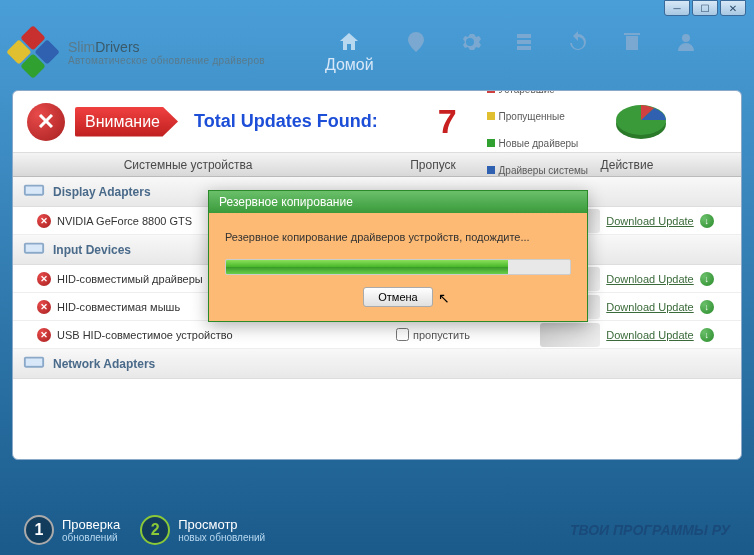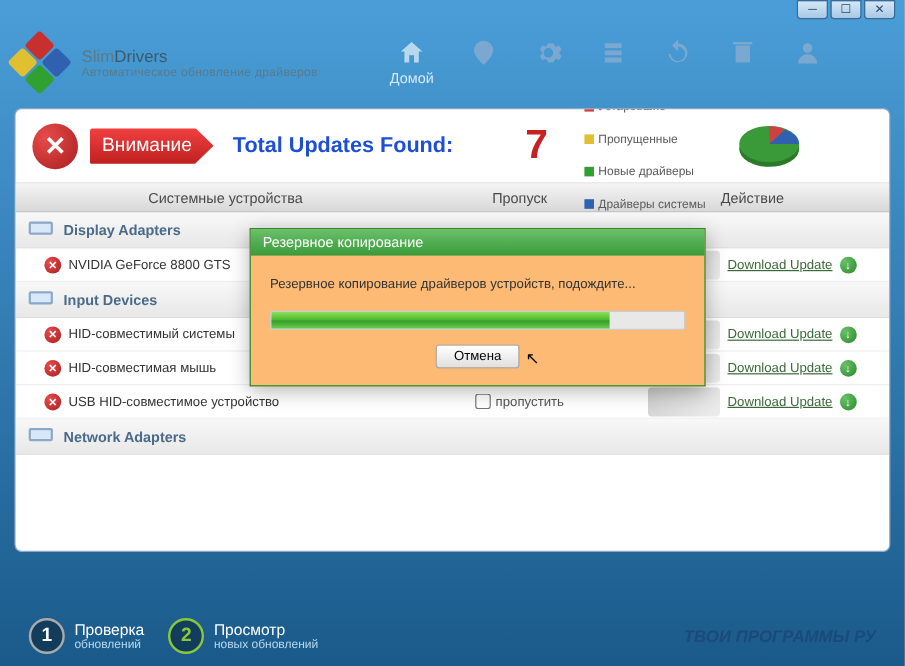--- a/index.html
+++ b/index.html
@@ -9,21 +9,21 @@
 .win-btn { width: 26px; height: 16px; background: linear-gradient(180deg,#d7e8f7,#a8c8e3); border: 1px solid #3a6a9a; border-radius: 0 0 3px 3px; font-size: 10px; display: flex; align-items: center; justify-content: center; color: #2a4a6a; }
 .header { display: flex; align-items: center; padding: 8px 14px 0 14px; height: 60px; }
 .logo-cluster { display: flex; align-items: center; gap: 6px; }
 .logo-squares { display: grid; grid-template-columns: 18px 18px; grid-template-rows: 18px 18px; gap: 2px; transform: rotate(45deg); }
 .logo-sq { width: 18px; height: 18px; border-radius: 3px; }
 .brand { margin-left: 10px; }
 .brand-title { font-size: 14px; font-weight: 400; color: #5a7a8a; }
 .brand-title b { color: #3a5a6a; font-weight: 400; }
 .brand-sub { font-size: 10px; color: #5a7a8a; letter-spacing: 0.3px; }
 .nav { display: flex; gap: 30px; margin-left: 60px; align-items: flex-start; }
-.nav-item { display: flex; flex-direction: column; align-items: center; font-size: 12px; color: #d8e8f8; cursor: pointer; }
+.nav-item { display: flex; flex-direction: column; align-items: center; font-size: 16px; color: #d8e8f8; cursor: pointer; }
 .nav-icon { width: 24px; height: 24px; margin-bottom: 2px; }
 .content { background: #fff; margin: 12px; border-radius: 6px; height: 370px; overflow: hidden; position: relative; border: 1px solid #8aa8c8; }
 .alert-row { display: flex; align-items: center; padding: 10px 14px; gap: 10px; border-bottom: 1px solid #ddd; height: 62px; }
 .alert-icon { width: 38px; height: 38px; border-radius: 50%; background: radial-gradient(circle at 30% 30%,#e84a4a,#a82020); display: flex; align-items: center; justify-content: center; color: #fff; font-size: 22px; font-weight: bold; }
 .alert-badge { background: linear-gradient(180deg,#f04040,#c02020); color: #fff; padding: 6px 18px 6px 10px; font-size: 16px; border-radius: 2px; clip-path: polygon(0 0,85% 0,100% 50%,85% 100%,0 100%); }
 .alert-title { color: #1d4ed8; font-size: 18px; font-weight: bold; margin-left: 6px; }
 .alert-count { color: #c82020; font-size: 34px; font-weight: bold; margin-left: 50px; }
 .legend { font-size: 10px; color: #5a5a5a; margin-left: 20px; }
 .legend div { display: flex; align-items: center; gap: 4px; margin-top: 16px; }
 .legend-sq { width: 8px; height: 8px; }
@@ -186,21 +186,21 @@
         <div class="category-row">
           <svg class="cat-icon" viewBox="0 0 24 18">
             <rect x="1" y="1" width="22" height="12" rx="2" fill="#8aa8c8"></rect>
             <rect x="3" y="3" width="18" height="8" fill="#d8e8f8"></rect>
           </svg>
           <span>Input Devices</span>
         </div>
         <div class="device-row">
       <div class="device-name">
             <span class="x-icon">✕</span>
-            <span>HID-совместимый системы</span>
+            <span>HID-совместимый драйверы</span>
           </div>
       <div class="device-skip">
             <input type="checkbox" style="">
             <span>пропустить</span>
           </div>
       <div class="device-action">
             <div class="preview-img"></div>
             <a class="dl-link">Download Update</a>
             <span class="dl-arrow">↓</span>
           </div>

